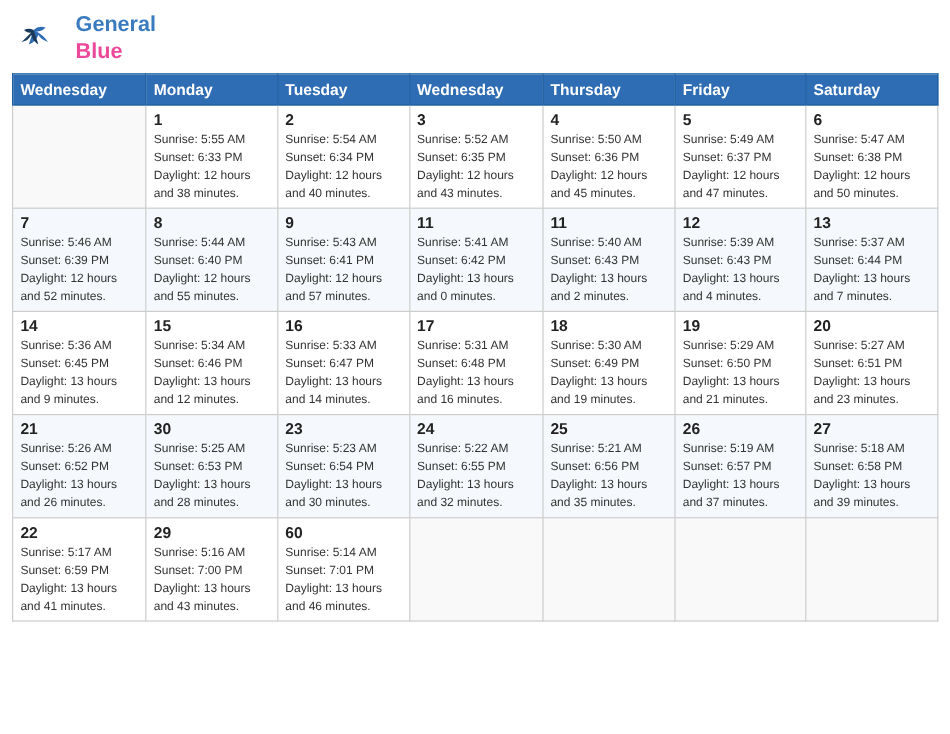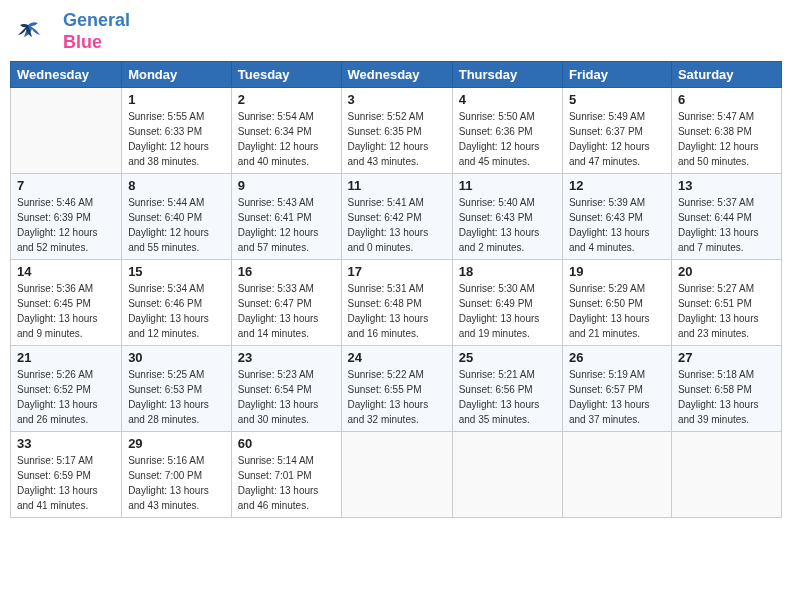--- a/index.html
+++ b/index.html
@@ -232,21 +232,21 @@
           <span class="day-num">26</span>
           <div class="day-info">Sunrise: 5:19 AM<br>Sunset: 6:57 PM<br>Daylight: 13 hours<br>and 37 minutes.</div>
         </td>
         <td>
           <span class="day-num">27</span>
           <div class="day-info">Sunrise: 5:18 AM<br>Sunset: 6:58 PM<br>Daylight: 13 hours<br>and 39 minutes.</div>
         </td>
       </tr>
       <tr>
         <td>
-          <span class="day-num">33</span>
+          <span class="day-num">22</span>
           <div class="day-info">Sunrise: 5:17 AM<br>Sunset: 6:59 PM<br>Daylight: 13 hours<br>and 41 minutes.</div>
         </td>
         <td>
           <span class="day-num">29</span>
           <div class="day-info">Sunrise: 5:16 AM<br>Sunset: 7:00 PM<br>Daylight: 13 hours<br>and 43 minutes.</div>
         </td>
         <td>
           <span class="day-num">60</span>
           <div class="day-info">Sunrise: 5:14 AM<br>Sunset: 7:01 PM<br>Daylight: 13 hours<br>and 46 minutes.</div>
         </td>

